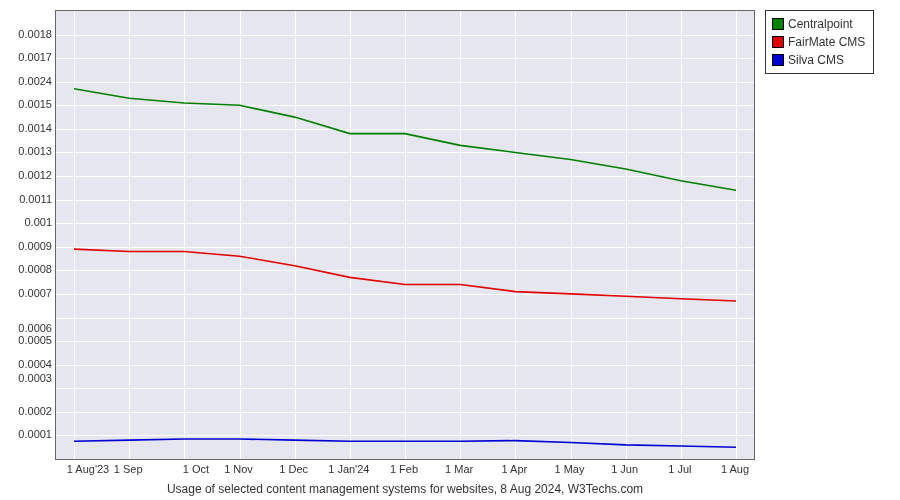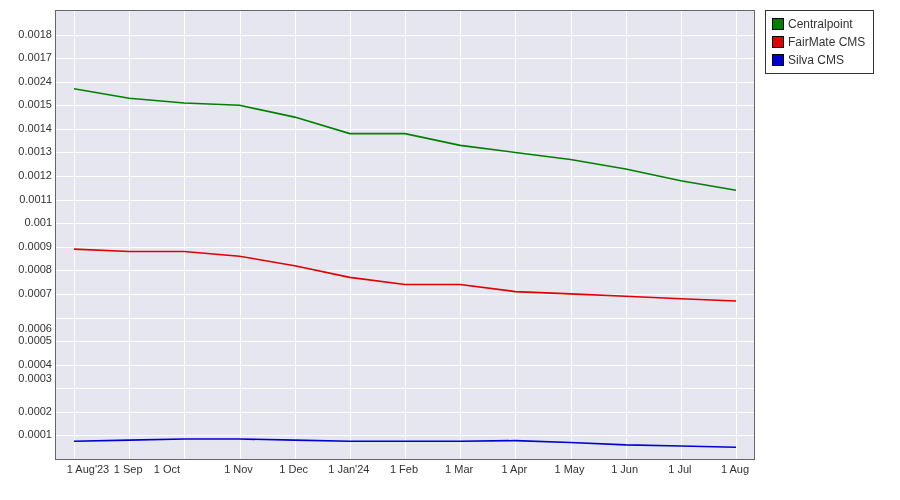--- a/index.html
+++ b/index.html
@@ -120,21 +120,21 @@
       <div class="y-tick-label" style="top: 127.895px;">0.0014</div>
       <div class="y-tick-label" style="top: 104.316px;">0.0015</div>
       <div class="y-tick-label" style="top: 80.7368px;">0.0024</div>
       <div class="y-tick-label" style="top: 57.1579px;">0.0017</div>
       <div class="y-tick-label" style="top: 33.5789px;">0.0018</div>
     </div>
 
   <div id="x-ticks">
       <div class="x-tick-label" style="left: 80px; margin-left: 8px;">1 Aug'23</div>
       <div class="x-tick-label" style="left: 128.167px;">1 Sep</div>
-      <div class="x-tick-label" style="left: 167px;">1 Oct</div>
+      <div class="x-tick-label" style="left: 196px;">1 Oct</div>
       <div class="x-tick-label" style="left: 238.5px;">1 Nov</div>
       <div class="x-tick-label" style="left: 293.667px;">1 Dec</div>
       <div class="x-tick-label" style="left: 348.833px;">1 Jan'24</div>
       <div class="x-tick-label" style="left: 404px;">1 Feb</div>
       <div class="x-tick-label" style="left: 459.167px;">1 Mar</div>
       <div class="x-tick-label" style="left: 514.333px;">1 Apr</div>
       <div class="x-tick-label" style="left: 569.5px;">1 May</div>
       <div class="x-tick-label" style="left: 624.667px;">1 Jun</div>
       <div class="x-tick-label" style="left: 679.833px;">1 Jul</div>
       <div class="x-tick-label" style="left: 735px; text-align: right;">1 Aug</div>
@@ -191,13 +191,14 @@
       <div class="legend-row">
         <span class="swatch" style="background: rgb(224, 0, 0);"></span>
         <span>FairMate CMS</span>
       </div>
       <div class="legend-row">
         <span class="swatch" style="background: rgb(0, 0, 208);"></span>
         <span>Silva CMS</span>
       </div>
     </div>
 
+  <div class="caption">Usage of selected content management systems for websites, 8 Aug 2024, W3Techs.com</div>
 </div>
 
 </body></html>

